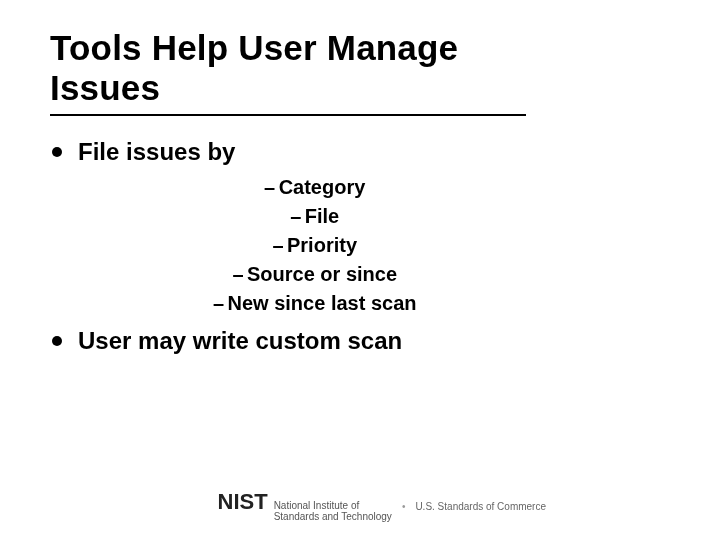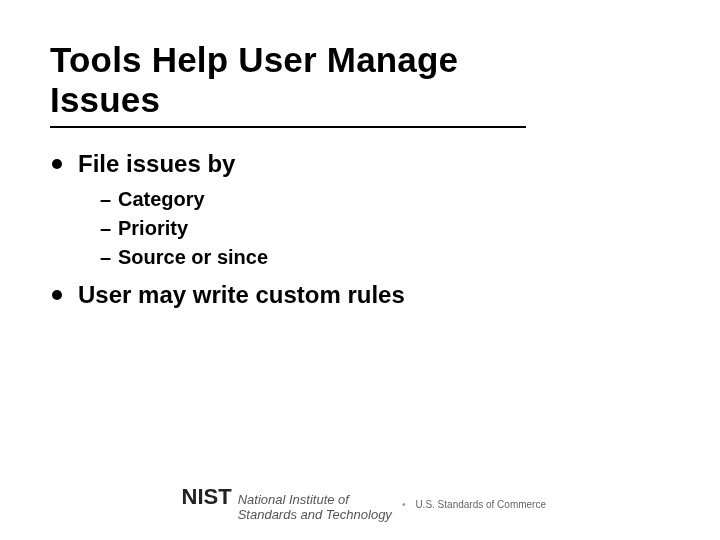--- a/index.html
+++ b/index.html
@@ -10,21 +10,21 @@
     background: #fff;
     font-family: Arial, Helvetica, sans-serif;
     color: #000;
     overflow: hidden;
   }
   .slide {
     position: relative;
     width: 576px;
     height: 540px;
     box-sizing: border-box;
-    padding: 40px 50px 0 50px;
+    padding: 28px 50px 0 50px;
   }
   .title {
     font-size: 35px;
     font-weight: bold;
     margin: 0 0 6px 0;
     letter-spacing: 0.2px;
   }
   .rule {
     border: none;
     border-top: 2px solid #000;
@@ -55,20 +55,21 @@
   ul.level2 {
     list-style: none;
     margin: 8px 0 10px 0;
     padding: 0 0 0 22px;
   }
   ul.level2 > li {
     font-size: 20px;
     font-weight: bold;
     line-height: 1.35;
     margin: 2px 0;
+    text-align: center;
   }
   ul.level2 > li .dash {
     display: inline-block;
     width: 18px;
   }
   .footer {
     position: absolute;
     bottom: 18px;
     right: 30px;
     display: flex;
@@ -86,47 +87,48 @@
   .nist-mark {
     font-family: Arial, Helvetica, sans-serif;
     font-weight: 900;
     font-size: 22px;
     letter-spacing: 0px;
     color: #222;
     position: relative;
     line-height: 1;
   }
   .nist-sub {
-    font-size: 13px;
+    font-size: 10px;
     color: #555;
     line-height: 1.1;
-    font-style: italic;
   }
   .sep {
     color: #999;
   }
 </style>
 </head>
 <body>
 
 <div class="slide">
   <h1 class="title">Tools Help User Manage Issues</h1>
   <hr class="rule">
 
   <ul class="level1">
     <li>
       <span>File issues by</span>
       <ul class="level2">
         <li><span class="dash">–</span><span>Category</span></li>
+        <li><span class="dash">–</span><span>File</span></li>
         <li><span class="dash">–</span><span>Priority</span></li>
         <li><span class="dash">–</span><span>Source or since</span></li>
+        <li><span class="dash">–</span><span>New since last scan</span></li>
       </ul>
     </li>
     <li>
-      <span>User may write custom rules</span>
+      <span>User may write custom scan</span>
     </li>
   </ul>
 
   <div class="footer">
     <div class="nist-logo">
       <div>
         <span class="nist-mark">NIST</span>
         <span class="nist-mark bar" style="font-size:0;"></span>
       </div>
       <div class="nist-sub" style="white-space:pre-line;">National Institute of

